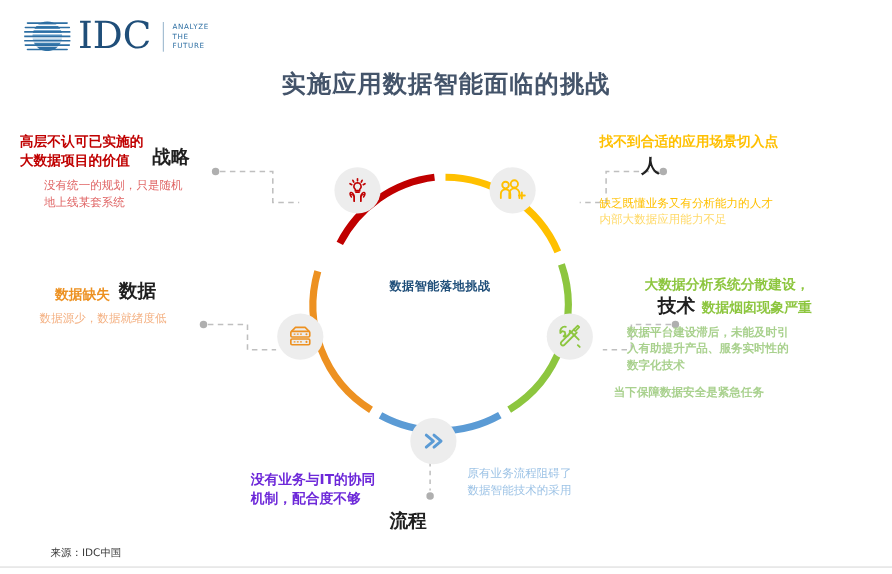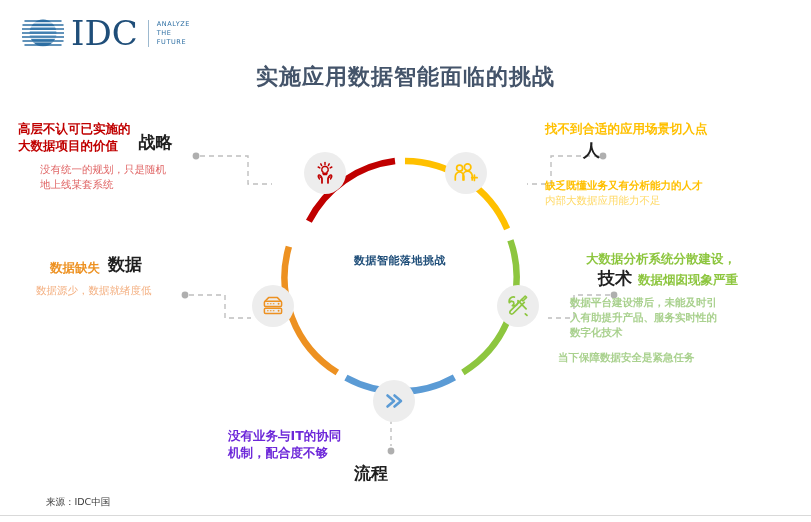--- a/index.html
+++ b/index.html
@@ -92,21 +92,21 @@
   
   #blk-strategy { left: 18px; top: 120px; width: 215px; text-align: left; }
   #blk-strategy .headline { color: #C00000; }
   #blk-strategy .headrow { display: flex; align-items: flex-end; gap: 8px; }
   #blk-strategy .sub { color: #E06666; margin: 8px 0 0 22px; }
 
   
   #blk-people { left: 545px; top: 120px; width: 250px; text-align: left; }
   #blk-people .headline { color: #FFC000; }
   #blk-people .cat { display:block; margin: 2px 0 2px 38px; }
-  #blk-people .sub { color: #FFC000; font-weight: bold; margin-top: 16px; }
+  #blk-people .sub { color: #FFC000; font-weight: normal; margin-top: 16px; }
   #blk-people .sub2 { color: #FFD966; }
 
   
   #blk-data { left: 8px; top: 253px; width: 225px; text-align: left; }
   #blk-data .headline { color: #ED9121; text-align: left; }
   #blk-data .line2row { display: flex; align-items: flex-end; gap: 8px; justify-content: flex-start; padding-left: 42px; }
   #blk-data .sub { color: #F4B183; margin: 7px 0 0 28px; }
 
   
   #blk-tech { left: 570px; top: 250px; width: 235px; text-align: left; }
@@ -337,17 +337,21 @@
     <div class="sub2">当下保障数据安全是紧急任务</div>
   </div>
 
   <div class="blk" id="blk-process">
     <div class="headline">没有业务与IT的协同
 机制，配合度不够</div>
     <div class="catrow">
       <span class="cat">流程</span>
     </div>
   </div>
+  <div class="blk" id="blk-process-sub">
+    <div class="sub">原有业务流程阻碍了
+数据智能技术的采用</div>
+  </div>
 
   <div class="source">来源：IDC中国</div>
   <div class="footer-rule"></div>
 
 </div>
 
 </body></html>

